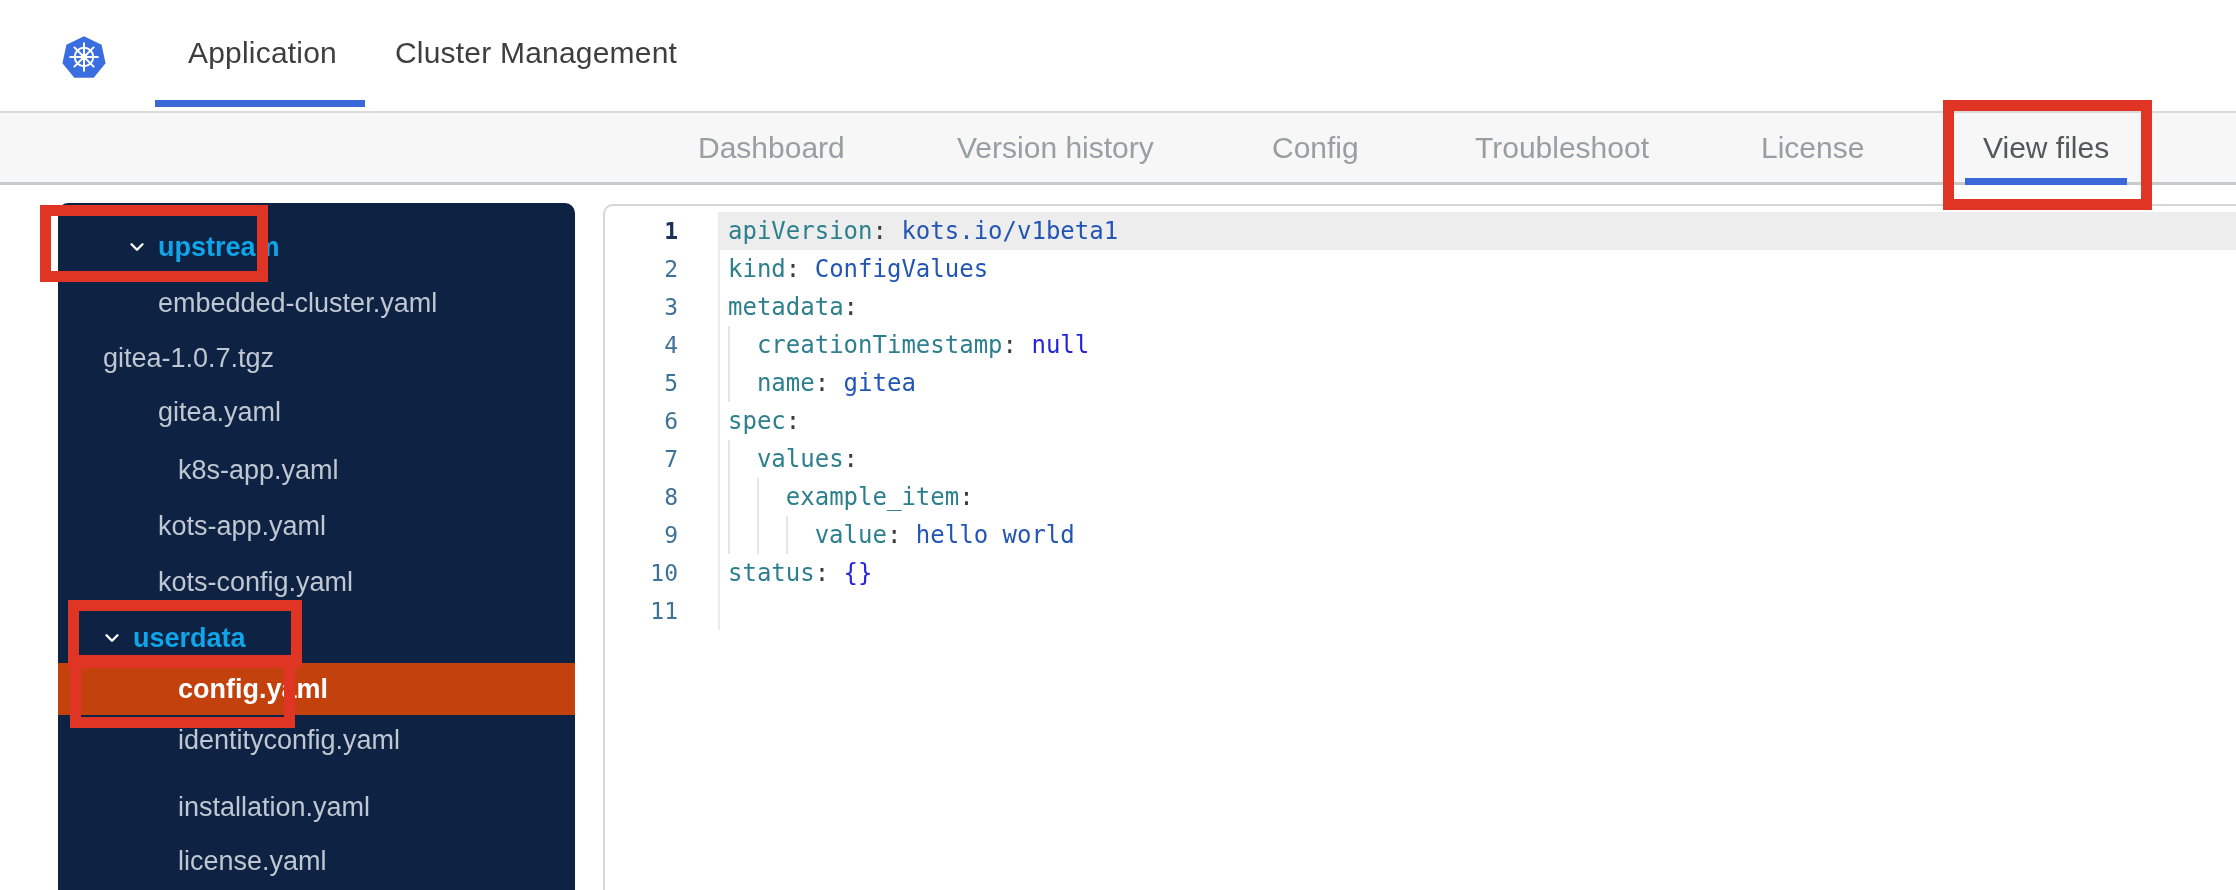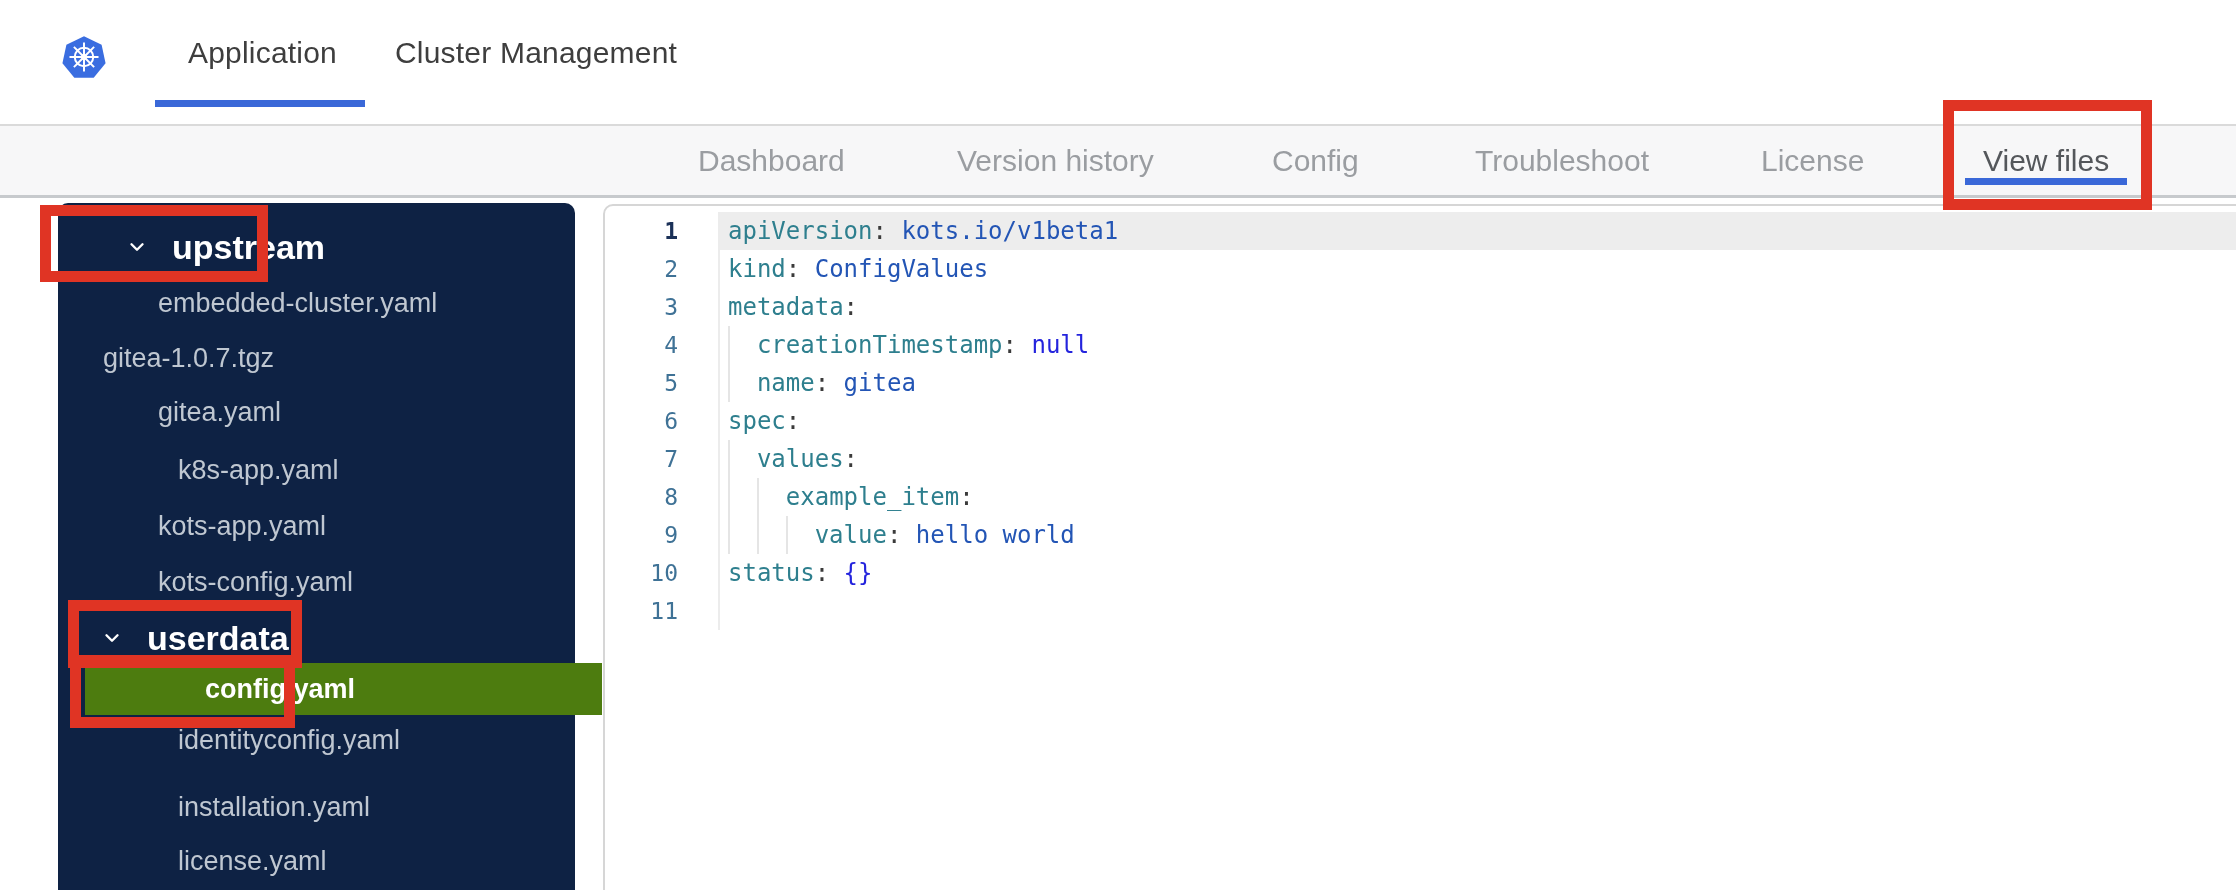--- a/index.html
+++ b/index.html
@@ -11,34 +11,34 @@
   
   .top-line{position:absolute;left:0;top:13px;width:2236px;height:2px;background:#dcdcdc;}
   
   .header{position:absolute;left:0;top:0;width:2236px;height:132px;background:#ffffff;}
   .logo{position:absolute;left:62px;top:32px;width:44px;height:50px;cursor:pointer;}
   .htab{position:absolute;top:36px;font-size:30px;color:#3e3e3e;letter-spacing:.2px;cursor:pointer;}
   .htab-app{left:188px;}
   .htab-cluster{left:395px;}
   .htab-underline{position:absolute;left:155px;top:100px;width:210px;height:7px;background:#3a68d8;}
   
-  .subnav{position:absolute;left:0;top:124px;width:2236px;height:74px;box-sizing:border-box;
+  .subnav{position:absolute;left:0;top:111px;width:2236px;height:74px;box-sizing:border-box;
     background:#f7f7f8;border-top:2px solid #dadada;border-bottom:3px solid #c7cacd;}
   .stab{position:absolute;top:0;height:69px;line-height:69px;font-size:30px;color:#9a9da1;cursor:pointer;white-space:nowrap;}
   .stab.active{color:#54575b;}
   .stab-underline{position:absolute;left:1965px;top:178px;width:162px;height:7px;background:#3a68d8;}
   
   .sidebar{position:absolute;left:58px;top:203px;width:517px;height:687px;
     background:#0e2244;border-radius:10px 10px 0 0;}
   .trow{position:absolute;left:0;width:100%;height:52px;display:flex;align-items:center;
     box-sizing:border-box;cursor:pointer;}
   .trow .tlabel{white-space:nowrap;}
-  .trow.folder .tlabel{color:#ffffff;font-weight:700;font-size:34px;margin-left:24px;}
+  .trow.folder .tlabel{color:#0ea5e9;font-weight:700;font-size:27px;margin-left:10px;}
   .trow.file .tlabel{color:#bfc7d1;font-weight:400;font-size:27px;}
-  .trow.selected{background:#4d7c0f;margin-left:27px;}
+  .trow.selected{background:#c2410c;}
   .trow.selected .tlabel{color:#ffffff;font-weight:700;}
   .chev{display:inline-flex;width:22px;height:22px;align-items:center;justify-content:center;}
   
   .panel{position:absolute;left:603px;top:204px;width:1700px;height:700px;box-sizing:border-box;
     background:#ffffff;border:2px solid #d6d6d6;border-radius:10px;padding-top:6px;cursor:text;}
   .cl{display:flex;height:38px;line-height:38px;}
   .gut{width:115px;flex:0 0 115px;box-sizing:border-box;text-align:right;padding-right:40px;
     font-family:"DejaVu Sans Mono", monospace;font-size:23px;color:#3f7296;border-right:2px solid #ececec;}
   .cl.active .gut{color:#1b3158;font-weight:700;}
   .code{flex:1;padding-left:8px;white-space:pre;font-family:"DejaVu Sans Mono", monospace;font-size:24px;}

